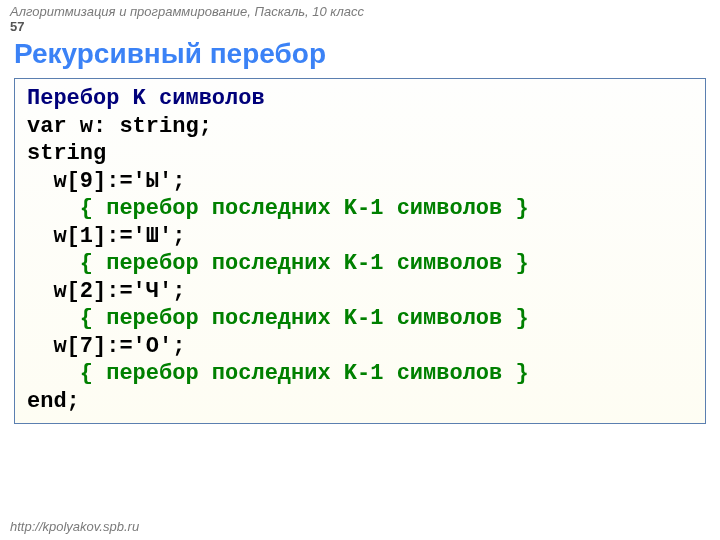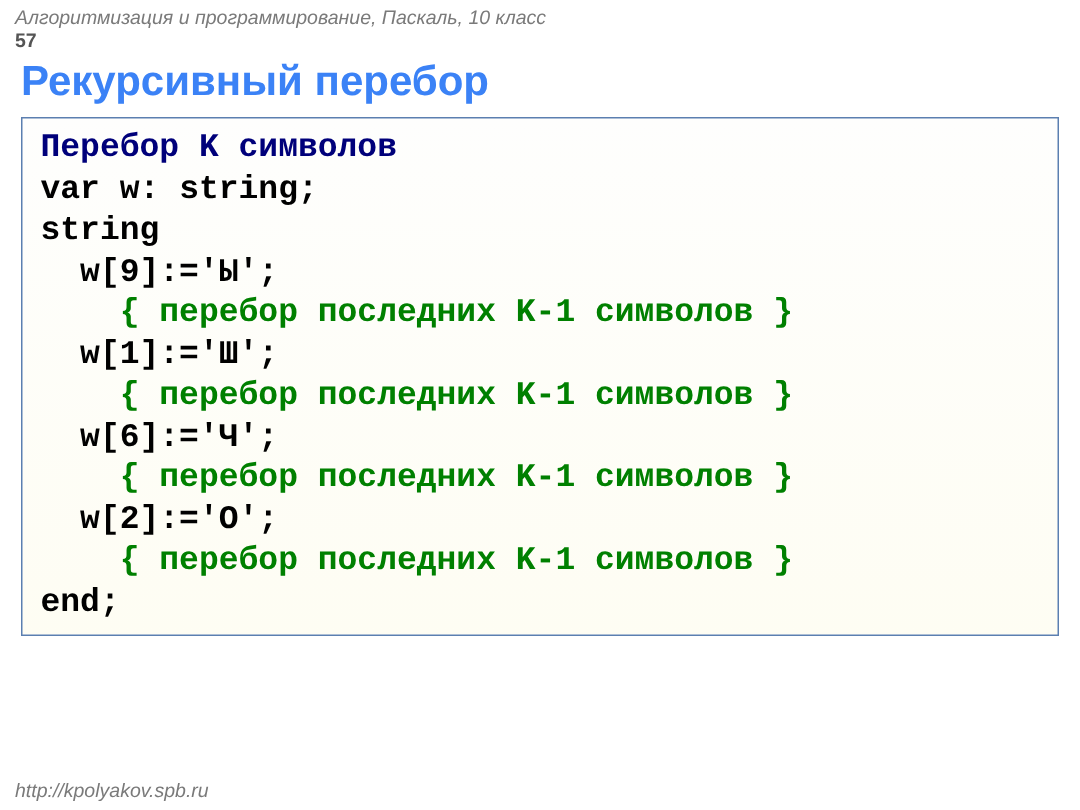--- a/index.html
+++ b/index.html
@@ -70,22 +70,22 @@
 <div class="title">Рекурсивный перебор</div>
 
 <div class="code-box">
 <pre style="margin:0; font-family:inherit; white-space:pre;"><span class="navy">Перебор K символов</span>
 <span class="black"><b>var</b></span><span class="black"> w: </span><span class="black"><b>string</b></span><span class="black">;</span>
 <span class="black"><b>string</b></span>
 <span class="black">  w[9]:='Ы';</span>
 <span class="green">    { перебор последних K-1 символов }</span>
 <span class="black">  w[1]:='Ш';</span>
 <span class="green">    { перебор последних K-1 символов }</span>
-<span class="black">  w[6]:='Ч';</span>
+<span class="black">  w[2]:='Ч';</span>
 <span class="green">    { перебор последних K-1 символов }</span>
-<span class="black">  w[2]:='О';</span>
+<span class="black">  w[7]:='О';</span>
 <span class="green">    { перебор последних K-1 символов }</span>
 <span class="black"><b>end</b></span><span class="black">;</span></pre>
 </div>
 
 <div class="footer">
   <span>http://kpolyakov.spb.ru</span>
 </div>
 
 </body></html>

